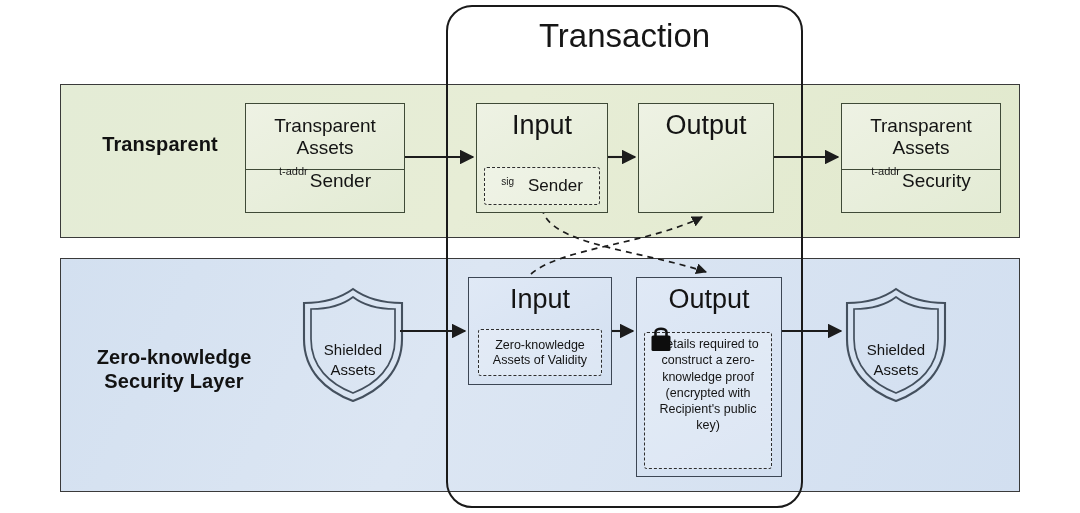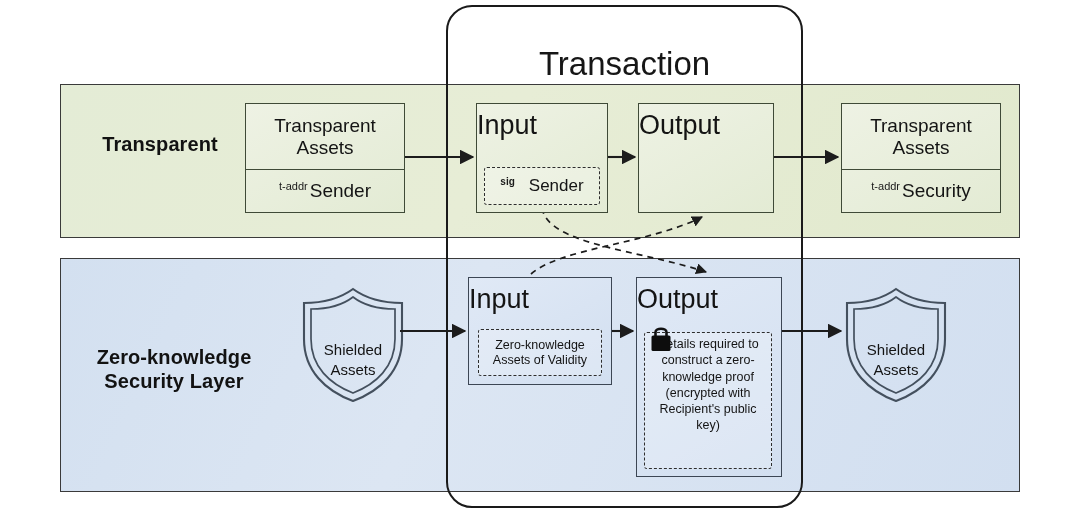--- a/index.html
+++ b/index.html
@@ -67,21 +67,20 @@
     background: transparent;
     pointer-events: none;
   }
   #transaction-title {
     position: absolute;
     left: 446px; top: 17px;
     width: 357px;
     text-align: center;
     font-size: 33px;
     color: #161616;
-    margin-top: 28px;
   }
 
   
   .box {
     position: absolute;
     box-sizing: border-box;
     border: 1.5px solid #3f4a37;
   }
   .box-blue { border-color: #3c4654; }
   .cell-text {
@@ -107,21 +106,21 @@
     position: absolute; left: 0; top: 0; right: 0; height: 66px;
     box-sizing: border-box;
     border-bottom: 1.5px solid #3f4a37;
     display: flex; align-items: center; justify-content: center;
   }
   .assets-top span {
     font-size: 19px; line-height: 1.12; text-align: center; color: #141414;
   }
   .assets-bottom {
     position: absolute; left: 0; top: 66px; right: 0; bottom: 0;
-    display: flex; align-items: center; justify-content: center;
+    display: flex; justify-content: center;
     gap: 2px;
   }
   .addr-tag {
     font-size: 11px;
     color: #1a1a1a;
     position: relative;
     top: -5px;
   }
   .addr-name { font-size: 19px; color: #141414; }
 
@@ -138,40 +137,40 @@
   #tx-input-blue {
     left: 468px; top: 277px; width: 144px; height: 108px;
     background: linear-gradient(150deg,#e0e9f6,#d2dff0);
   }
   #tx-output-blue {
     left: 636px; top: 277px; width: 146px; height: 200px;
     background: linear-gradient(150deg,#e0e9f6,#d2dff0);
   }
   .io-label {
     position: absolute; left: 0; right: 0; top: 6px;
-    text-align: left;
+    text-align: center;
     font-size: 27px;
     color: #141414;
   }
 
   
   .dashed {
     position: absolute;
     box-sizing: border-box;
     border: 1.6px dashed #2d2d2d;
     border-radius: 3px;
     display: flex; align-items: center; justify-content: center;
     text-align: center;
   }
   #sig-sender-box {
     left: 484px; top: 167px; width: 116px; height: 38px;
     background: rgba(255,255,255,0.25);
   }
   .sig-tag {
-    font-size: 10px; position: relative; top: -5px; margin-right: 14px; color:#1a1a1a;font-weight:bold;
+    font-size: 10px; position: relative; top: -5px; margin-right: 14px; color:#1a1a1a;
   }
   .sig-name { font-size: 17px; color: #141414; }
 
   #zk-proof-box {
     left: 478px; top: 329px; width: 124px; height: 47px;
     background: rgba(255,255,255,0.22);
     flex-direction: column;
     line-height: 1.18;
     font-size: 12.5px;
     color: #141414;

